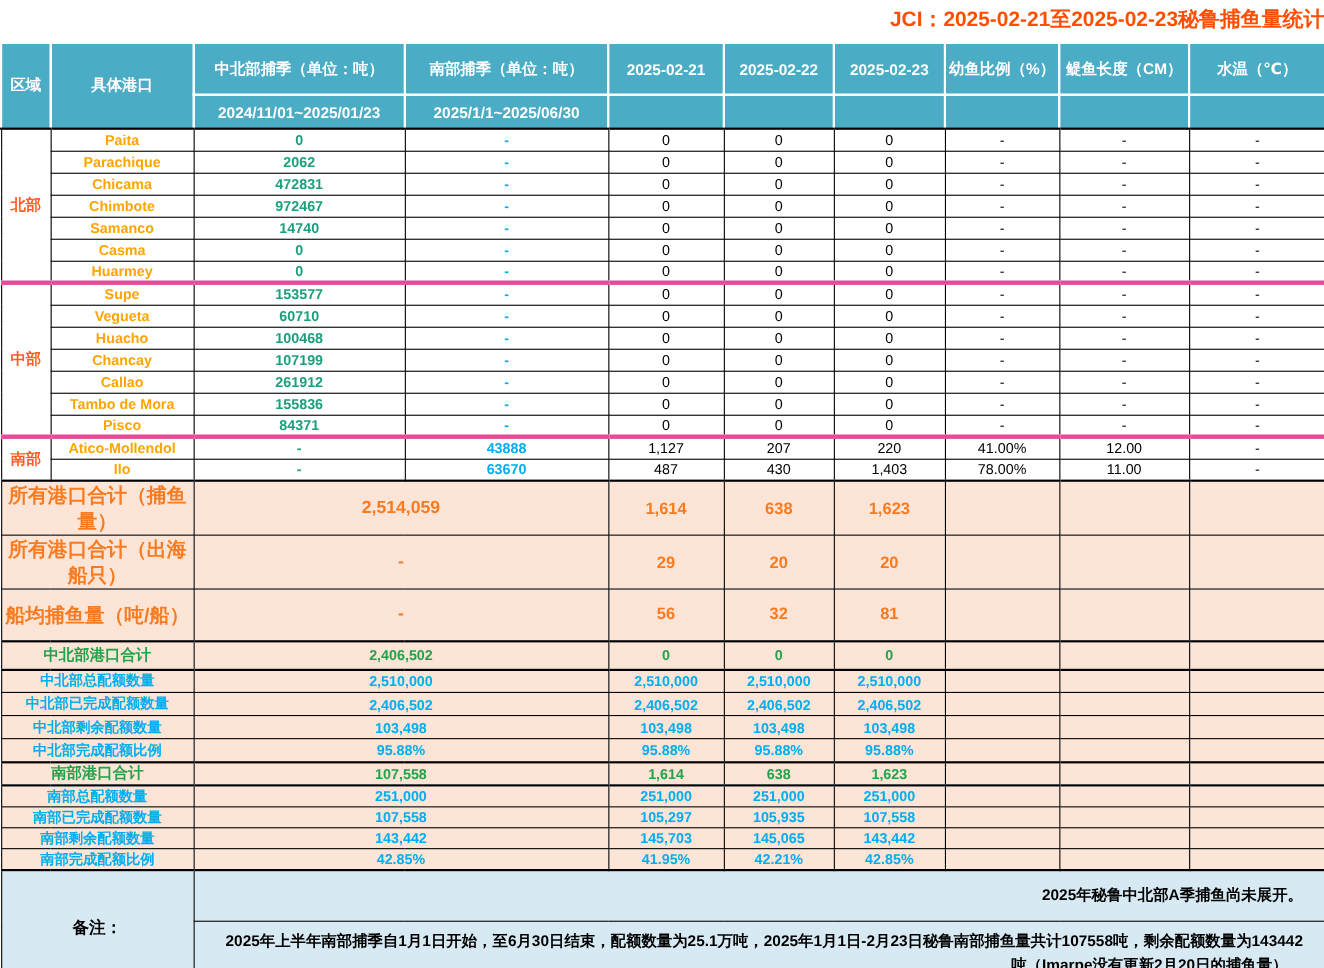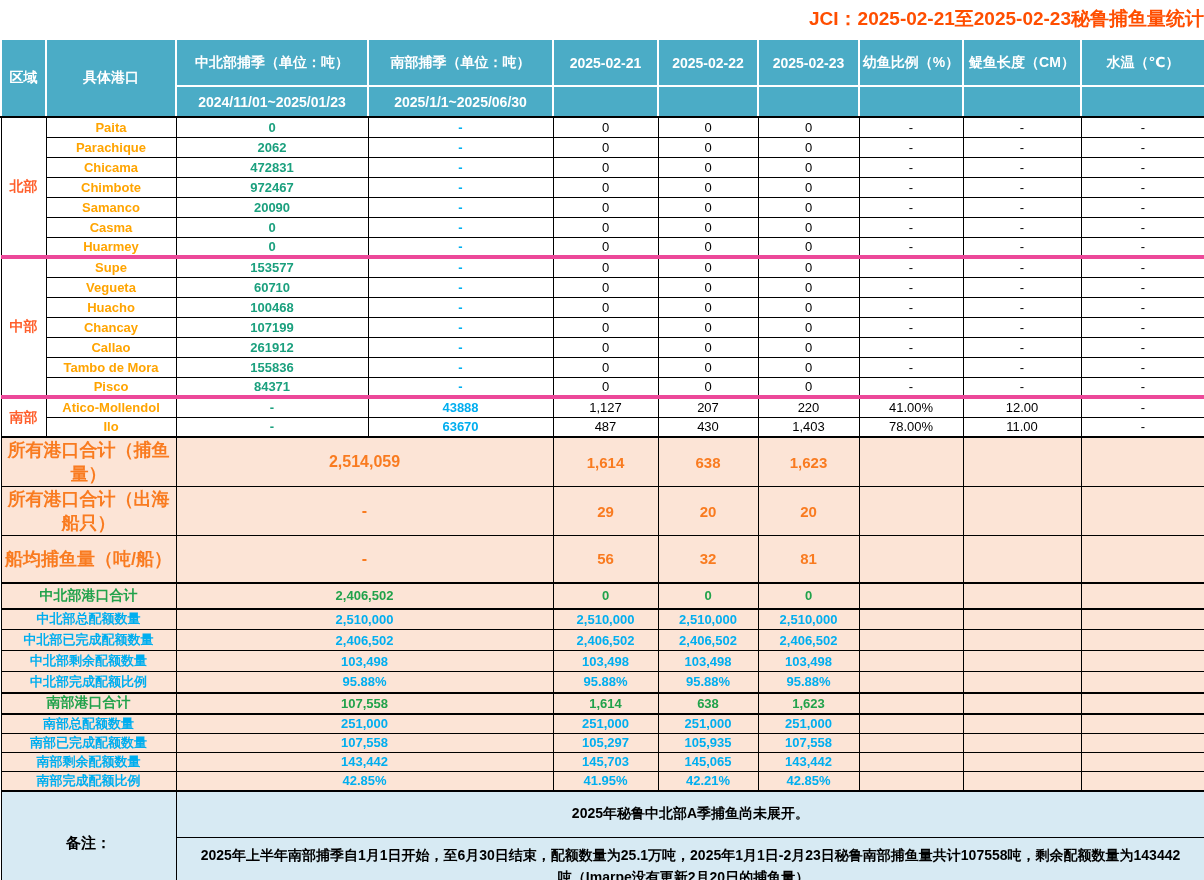--- a/index.html
+++ b/index.html
@@ -26,21 +26,21 @@
   tr.sec-top td{border-top:2px solid #000;}
   tr.sec-bot td{border-bottom:2px solid #000;}
   
   tr.q-row td{background:#FCE4D6;font-weight:bold;font-size:13px;}
   tr.q-green td{color:#21A24B;}
   tr.q-blue td{color:#00AEEF;}
   tr.q-green .qlabel{font-size:14px;}
   
   tr.note-row td{background:#D7EAF3;color:#000;font-weight:bold;font-size:14px;}
   tr.note-row .nlabel{font-size:15px;}
-  tr.note-row .ntext{text-align:center;padding:4px 20px;line-height:1.55;}
+  tr.note-row .ntext{text-align:right;padding:4px 20px;line-height:1.55;}
 </style>
 </head>
 <body>
 
 <div class="title">JCI：2025-02-21至2025-02-23秘鲁捕鱼量统计</div>
 
 <table>
   <colgroup>
     <col style="width:45px">
       <col style="width:130px">
@@ -118,21 +118,21 @@
       <td class="ssv">-</td>
       <td class="dv">0</td>
       <td class="dv">0</td>
       <td class="dv">0</td>
       <td class="dv">-</td>
       <td class="dv">-</td>
       <td class="dv">-</td>
     </tr>
     <tr style="height:20px">
       <td class="pname">Samanco</td>
-      <td class="nsv">20090</td>
+      <td class="nsv">14740</td>
       <td class="ssv">-</td>
       <td class="dv">0</td>
       <td class="dv">0</td>
       <td class="dv">0</td>
       <td class="dv">-</td>
       <td class="dv">-</td>
       <td class="dv">-</td>
     </tr>
     <tr style="height:20px">
       <td class="pname">Casma</td>

